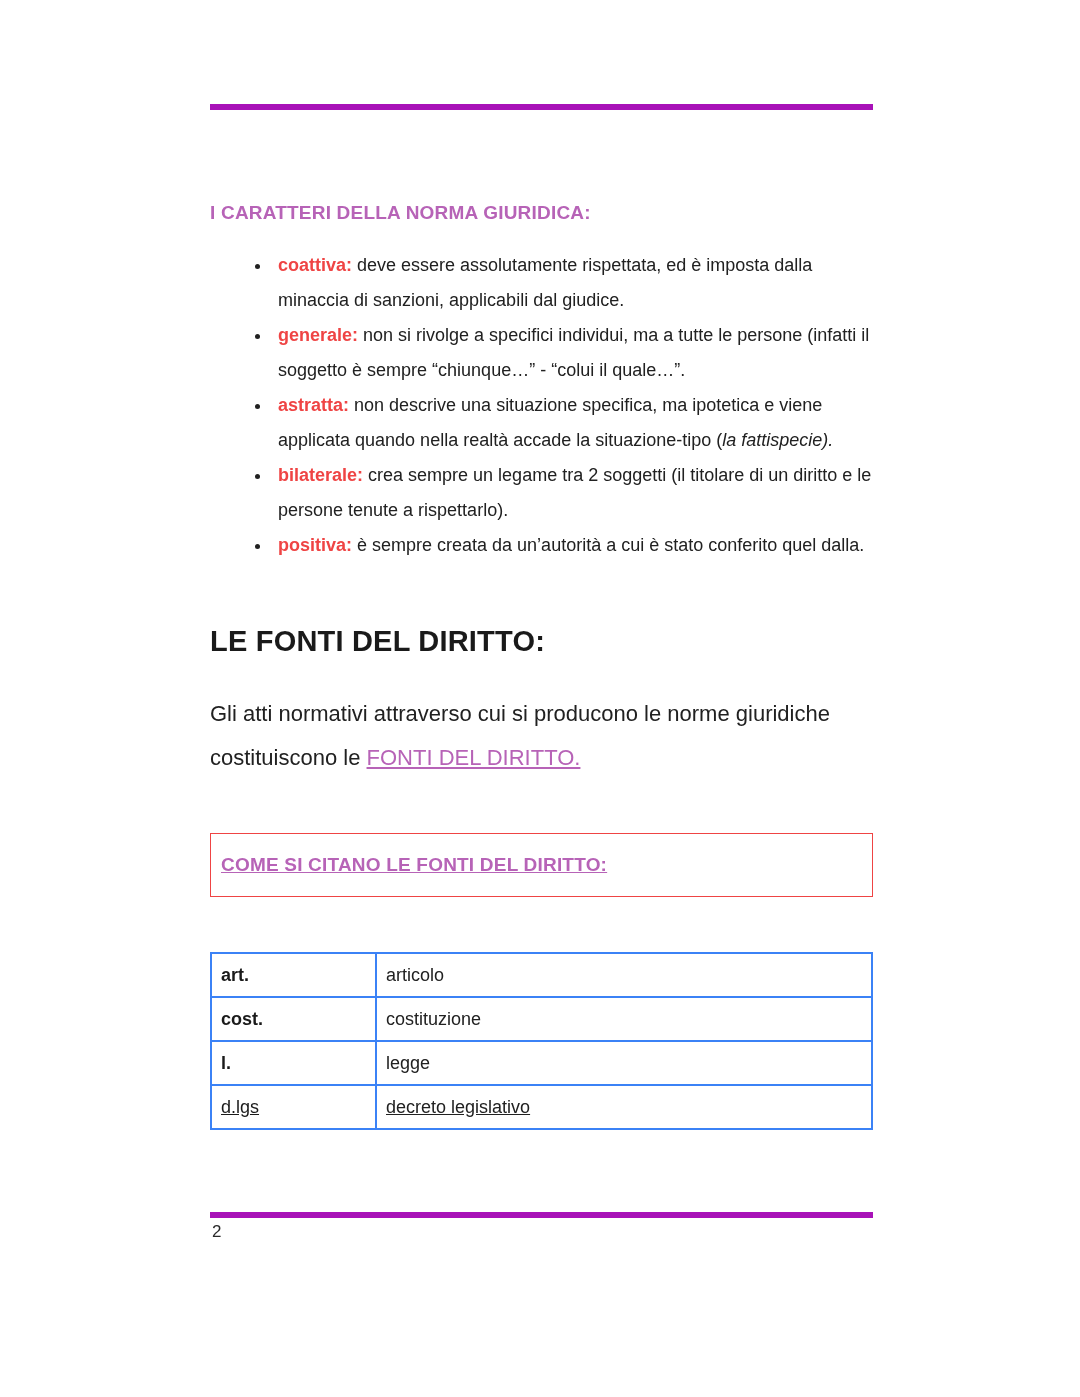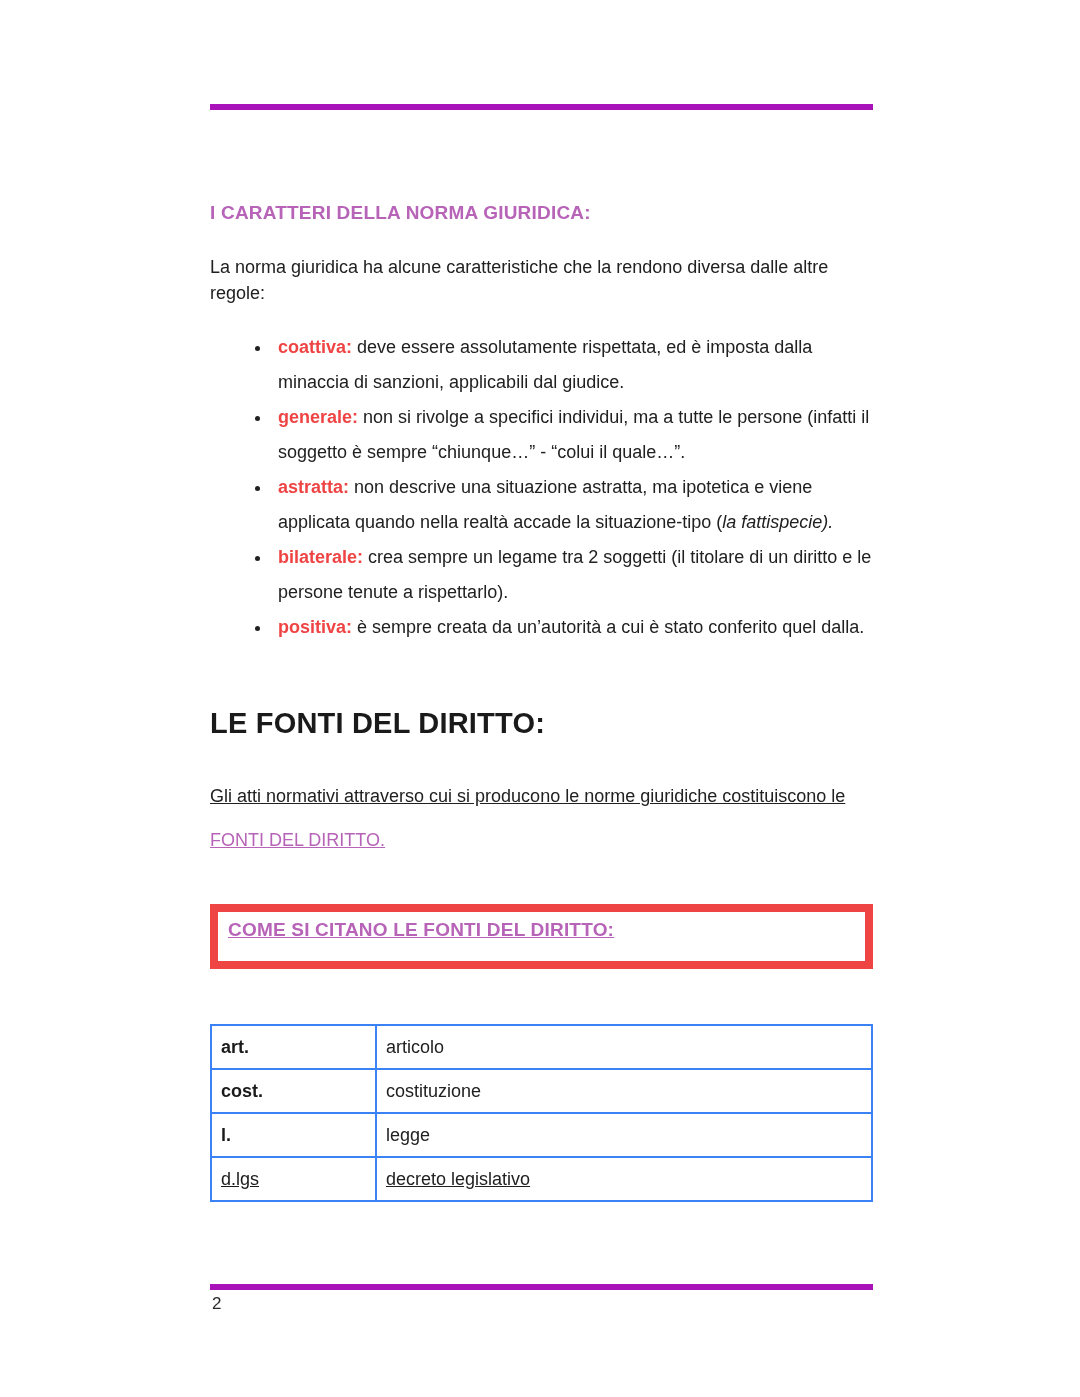--- a/index.html
+++ b/index.html
@@ -53,34 +53,33 @@
   .h-main {
     margin: 62px 0 8px 0;
     font-size: 29px;
     font-weight: bold;
     color: #1a1a1a;
     letter-spacing: 0.2px;
   }
 
   .link-para {
     margin: 34px 0 0 0;
-    font-size: 18px;
+    font-size: 22px;
     line-height: 44px;
-    text-decoration: underline;
   }
   a.doc-link {
     color: var(--accent);
     text-decoration: underline;
     cursor: pointer;
   }
 
   .callout {
-    margin-top: 42px;
-    border: 8px solid #ef4444;
-    padding: 7px 12px 20px 10px;
+    margin-top: 53px;
+    border: 1px solid #ef4444;
+    padding: 20px 12px 20px 10px;
   }
   .callout .box-heading {
     font-size: 19px;
     font-weight: bold;
     color: var(--accent);
     text-decoration: underline;
     letter-spacing: 0.2px;
   }
 
   table.cite-table {
@@ -108,31 +107,30 @@
 </head>
 <body>
 
 <div class="page">
   <div class="content">
 
     <div class="rule rule-top"></div>
 
     <h3 class="h-accent">I CARATTERI DELLA NORMA GIURIDICA:</h3>
 
-    <p class="intro">La norma giuridica ha alcune caratteristiche che la rendono diversa dalle altre regole:</p>
 
     <ul class="bullets">
       <li>
         <b>coattiva:</b><span> deve essere assolutamente rispettata, ed è imposta dalla minaccia di sanzioni, applicabili dal giudice.</span><span class="it"></span><span></span>
       </li>
       <li>
         <b>generale:</b><span> non si rivolge a specifici individui, ma a tutte le persone (infatti il soggetto è sempre “chiunque…” - “colui il quale…”.</span><span class="it"></span><span></span>
       </li>
       <li>
-        <b>astratta:</b><span> non descrive una situazione astratta, ma ipotetica e viene applicata quando nella realtà accade la situazione-tipo (</span><span class="it">la fattispecie).</span><span></span>
+        <b>astratta:</b><span> non descrive una situazione specifica, ma ipotetica e viene applicata quando nella realtà accade la situazione-tipo (</span><span class="it">la fattispecie).</span><span></span>
       </li>
       <li>
         <b>bilaterale:</b><span> crea sempre un legame tra 2 soggetti (il titolare di un diritto e le persone tenute a rispettarlo).</span><span class="it"></span><span></span>
       </li>
       <li>
         <b>positiva:</b><span> è sempre creata da un’autorità a cui è stato conferito quel dalla.</span><span class="it"></span><span></span>
       </li>
     </ul>
 
     <h1 class="h-main">LE FONTI DEL DIRITTO:</h1>

